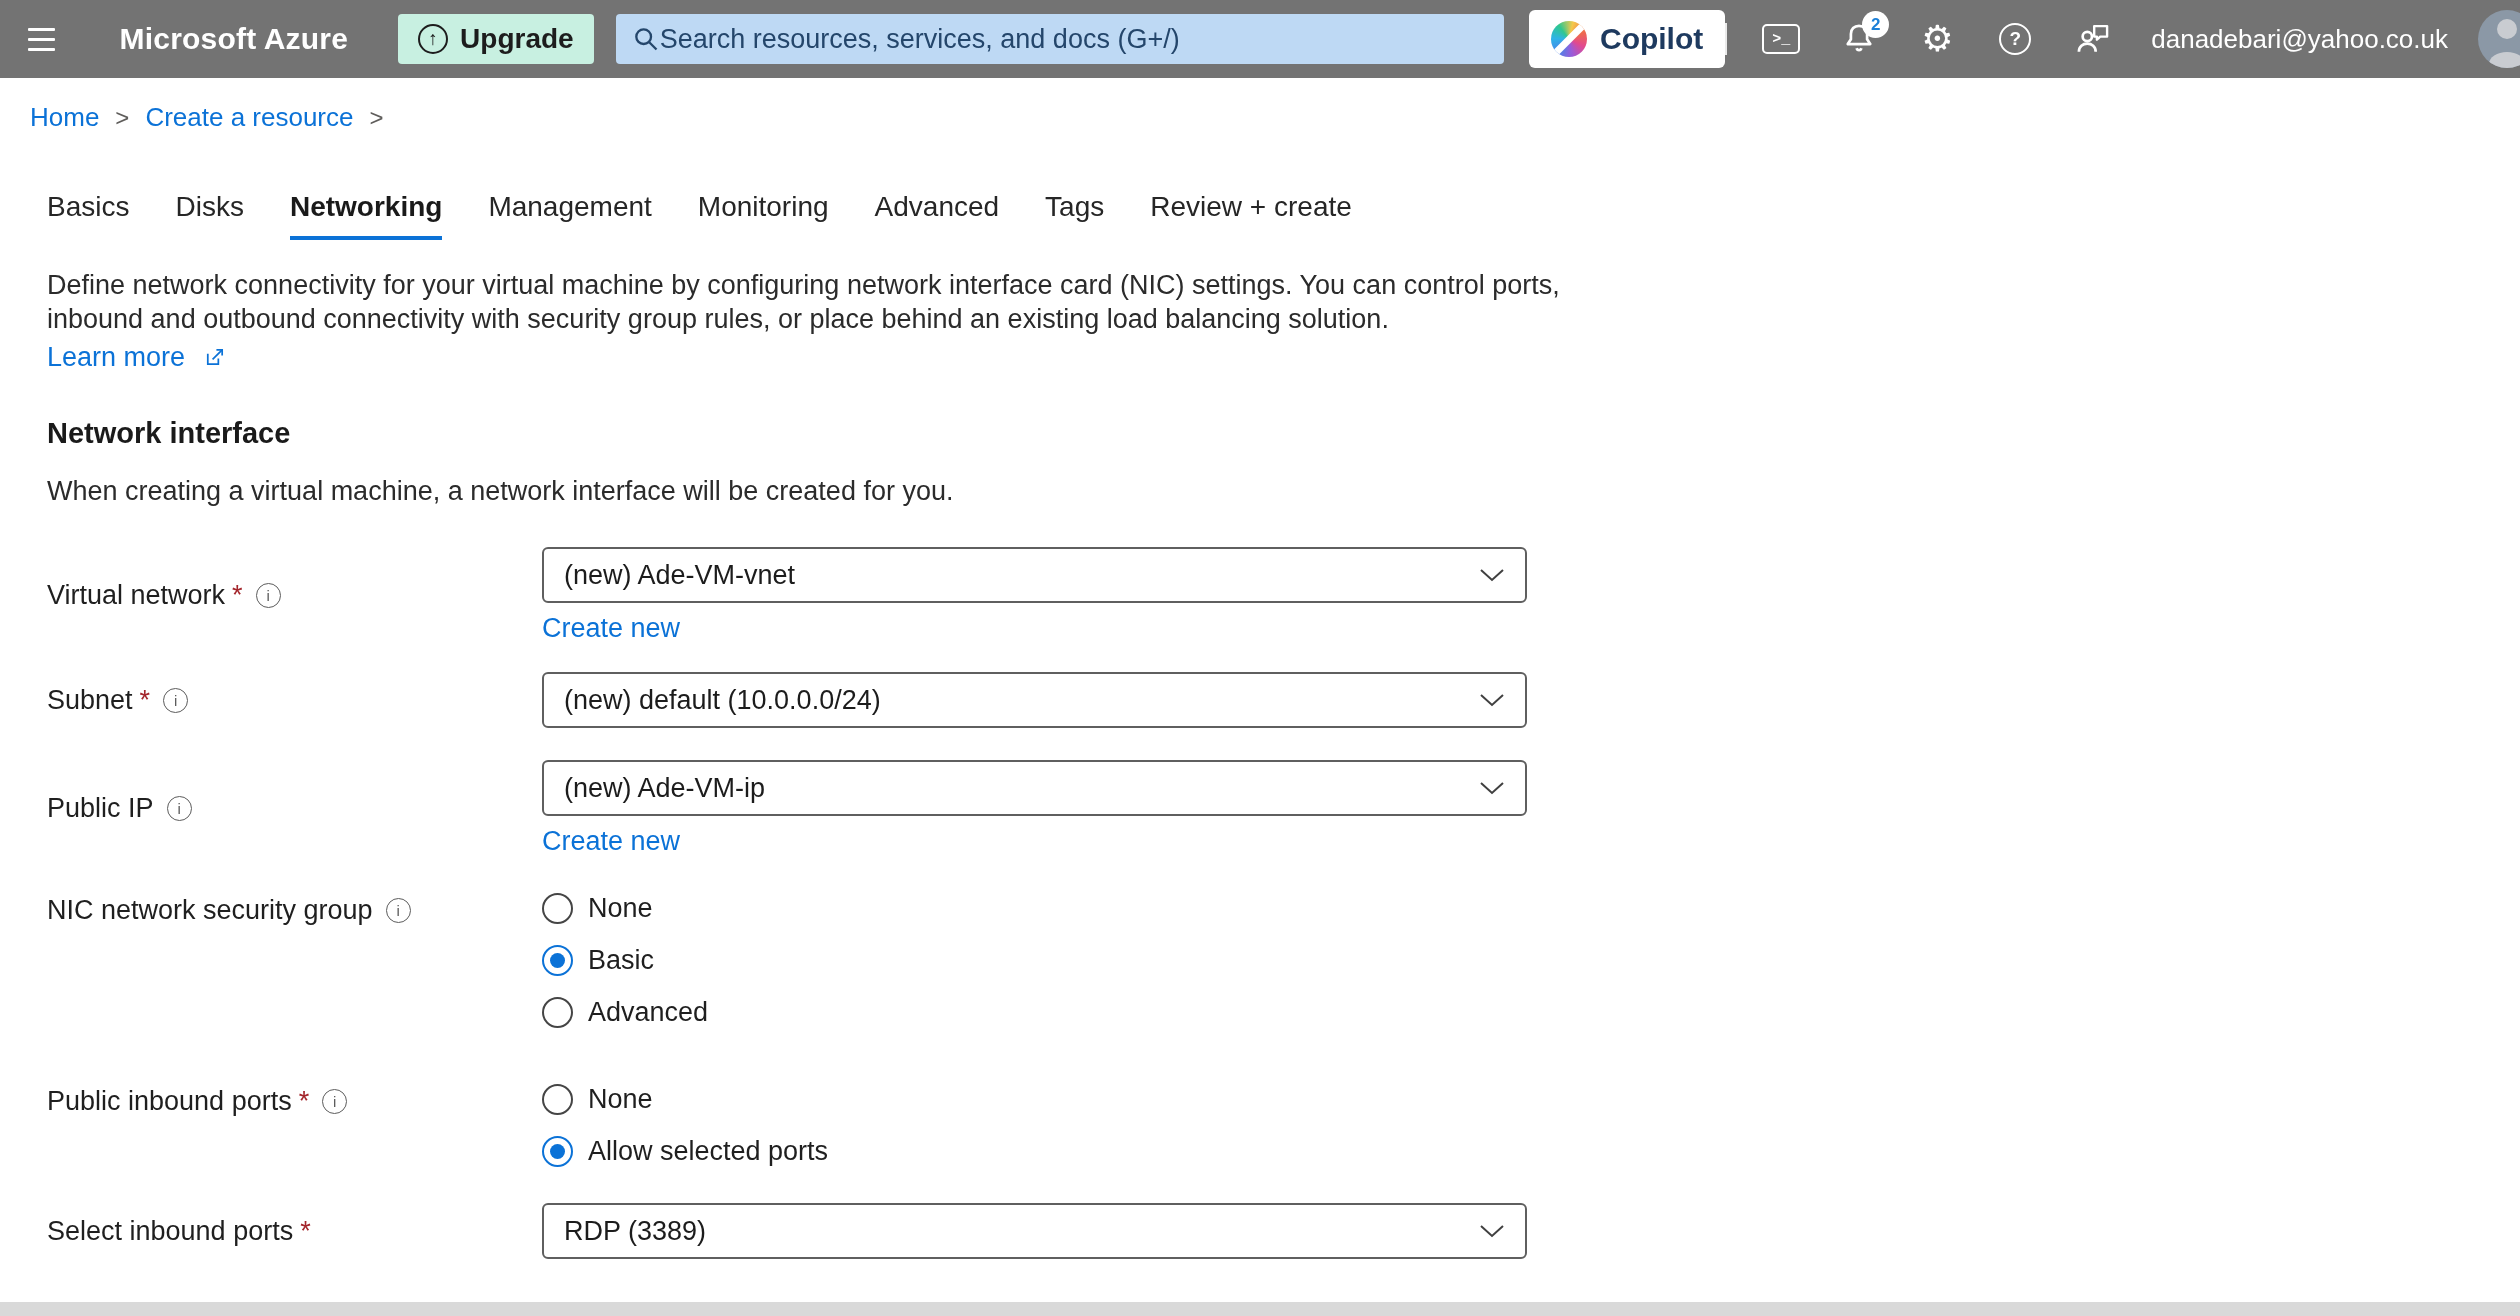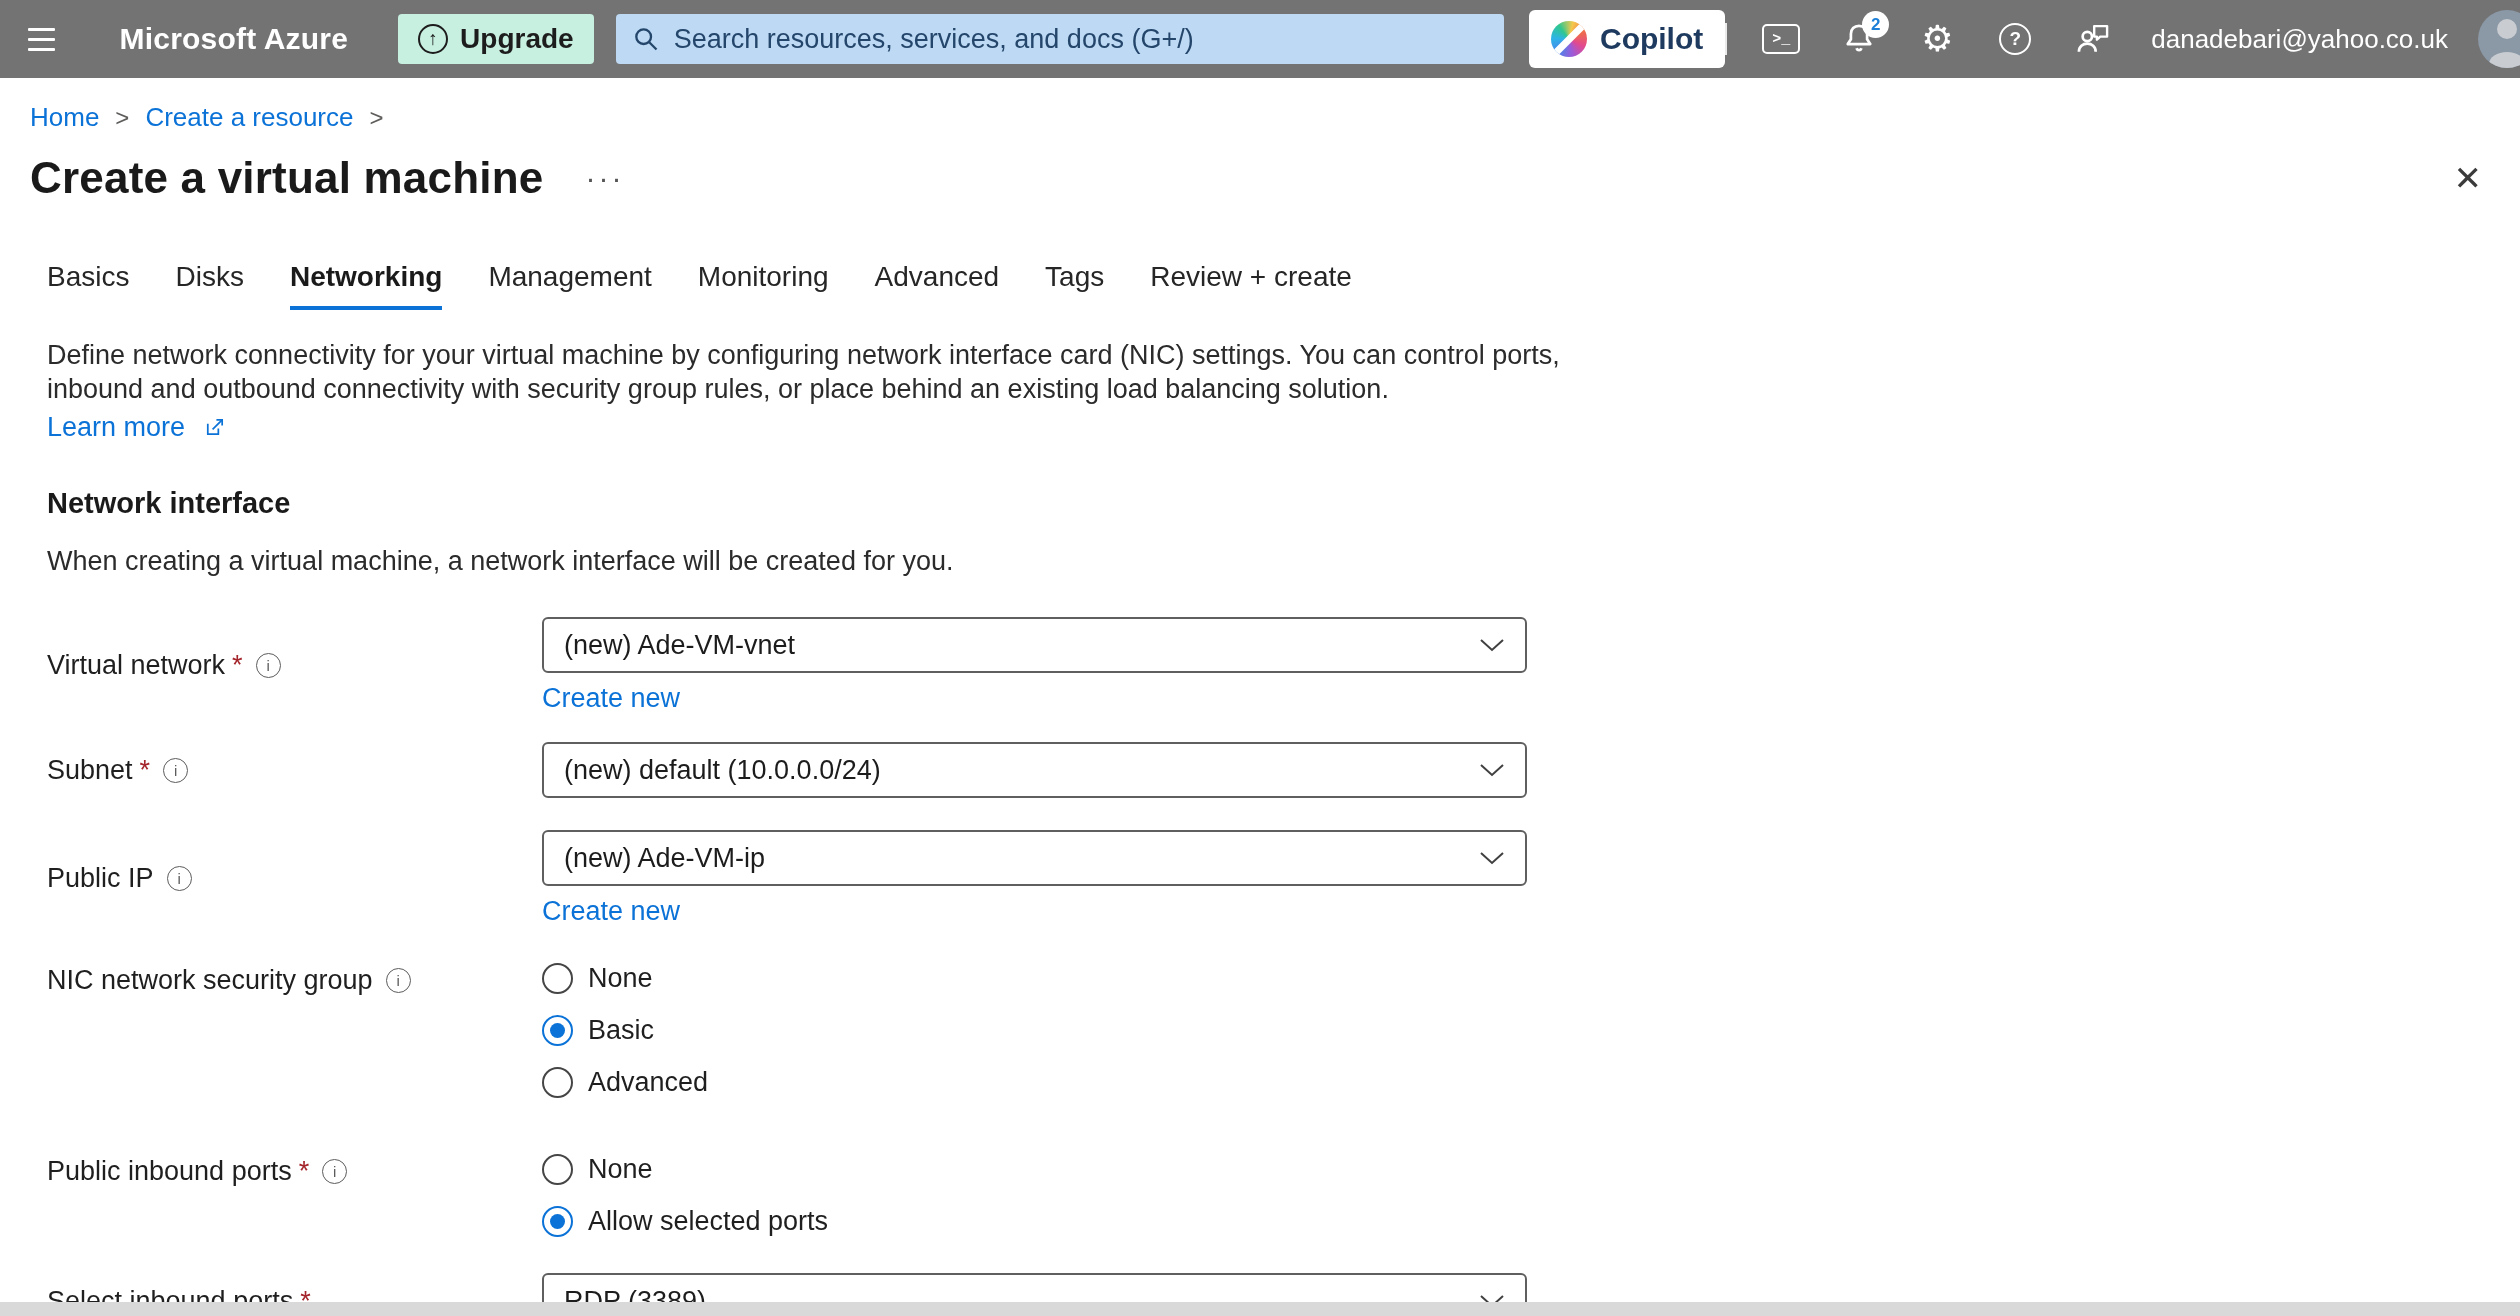--- a/index.html
+++ b/index.html
@@ -15,21 +15,21 @@
   .upgrade-btn { margin-left:50px; height:50px; background:#c8f0e1; border:none; border-radius:4px;
                  display:flex; align-items:center; gap:12px; padding:0 20px; cursor:pointer; }
   .upgrade-icon { width:30px; height:30px; border:2.5px solid #1d1d1d; border-radius:50%;
                   display:flex; align-items:center; justify-content:center; font-size:19px; font-weight:bold; color:#1d1d1d; }
   .upgrade-label { font-size:28px; font-weight:bold; color:#1d1d1d; }
 
   .searchbox { margin-left:22px; width:895px; height:50px; background:#bed9f4; border-radius:4px;
                display:flex; align-items:center; padding:0 16px; }
   .searchbox svg { flex:none; }
   .searchbox input { flex:1; border:none; outline:none; background:transparent; font-size:27px;
-                     font-family:"Liberation Sans", sans-serif; color:#24466b; margin-left:14px; }
+                     font-family:"Liberation Sans", sans-serif; color:#24466b; }
   .searchbox input::placeholder { color:#24466b; opacity:1; }
 
   .copilot-btn { margin-left:25px; height:58px; background:#ffffff; border:none; border-radius:6px;
                  display:flex; align-items:center; gap:13px; padding:0 22px; cursor:pointer; }
   .copilot-logo { width:36px; height:36px; border-radius:50%; position:relative; overflow:hidden;
                   background:conic-gradient(from 220deg,#4a84e8,#2fb3e8,#2fc78f,#f5c84b,#ee6a4e,#e2498f,#9a5bd9,#4a84e8); }
   .copilot-logo::after { content:""; position:absolute; left:-6px; top:15px; width:48px; height:7px;
                          background:#ffffff; transform:rotate(-45deg); border-radius:4px; }
   .copilot-label { font-size:30px; font-weight:bold; color:#1e3a5f; }
 
@@ -178,25 +178,20 @@
 
 <main class="content">
 
   <nav class="breadcrumb">
     <a>Home</a>
     <span class="crumb-sep">&gt;</span>
     <a>Create a resource</a>
     <span class="crumb-sep">&gt;</span>
   </nav>
 
-  <div class="title-row">
-    <h1 class="page-title">Create a virtual machine</h1>
-    <span class="title-ellipsis">···</span>
-    <button class="close-btn">✕</button>
-  </div>
 
   <div class="tabs">
     <div class="tab">Basics</div>
     <div class="tab">Disks</div>
     <div class="tab active">Networking</div>
     <div class="tab">Management</div>
     <div class="tab">Monitoring</div>
     <div class="tab">Advanced</div>
     <div class="tab">Tags</div>
     <div class="tab">Review + create</div>

